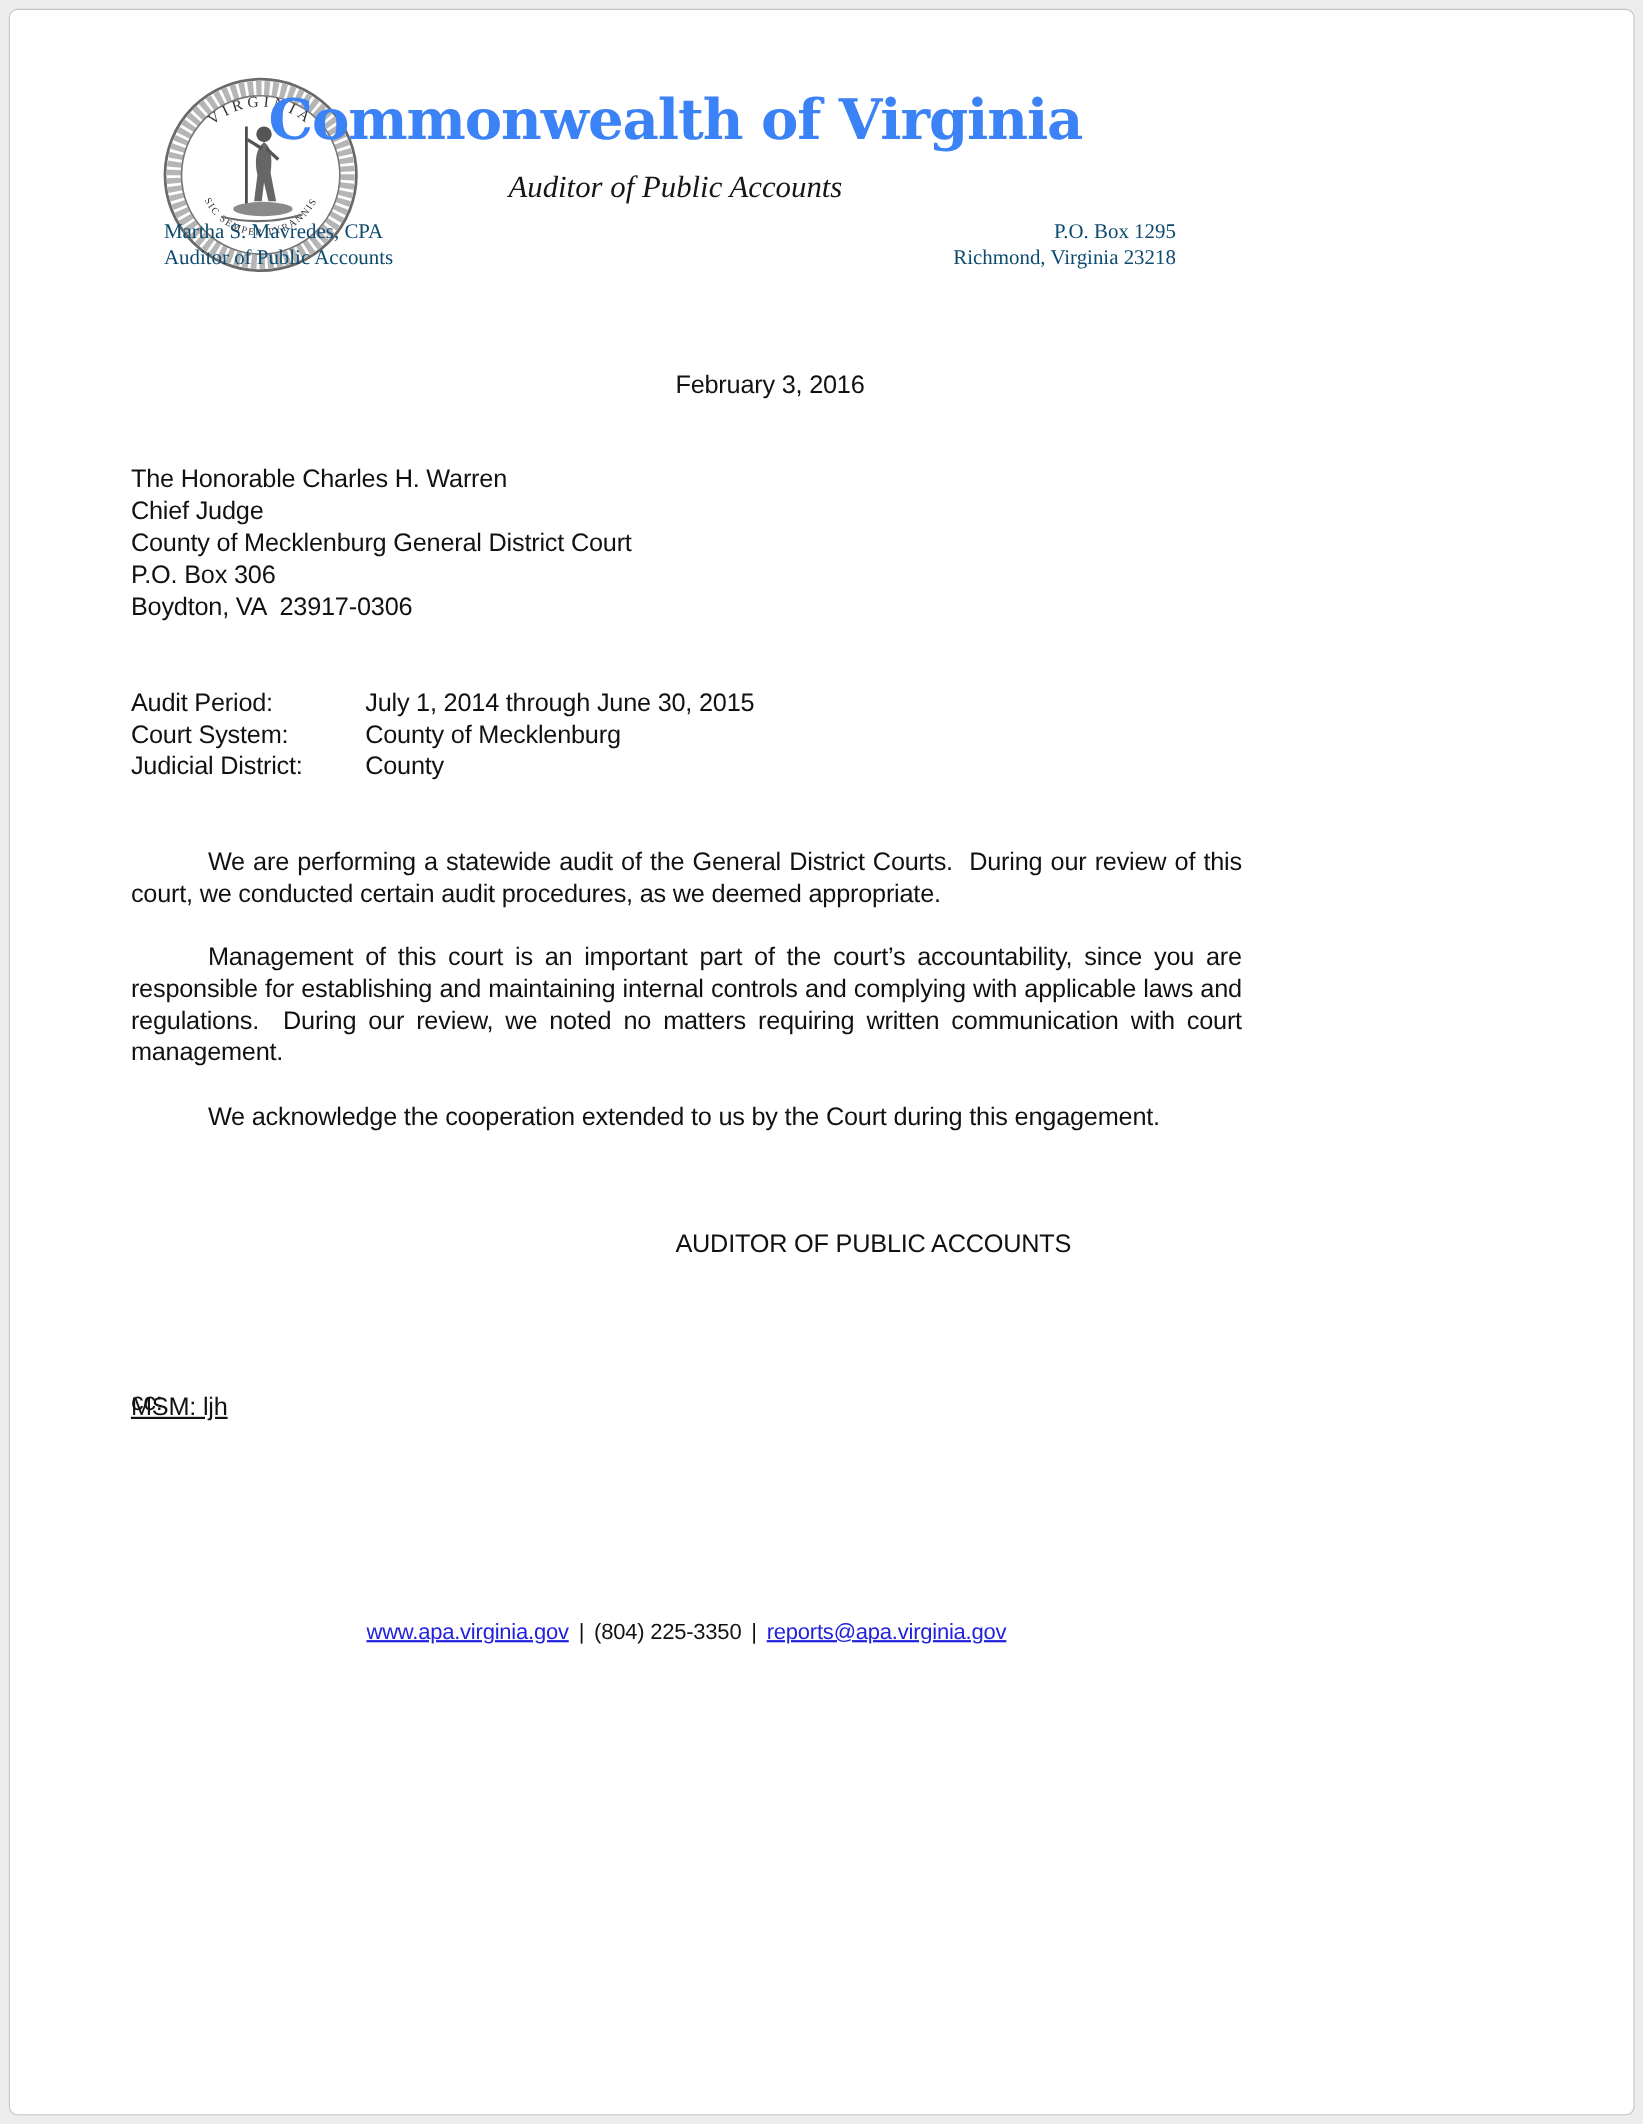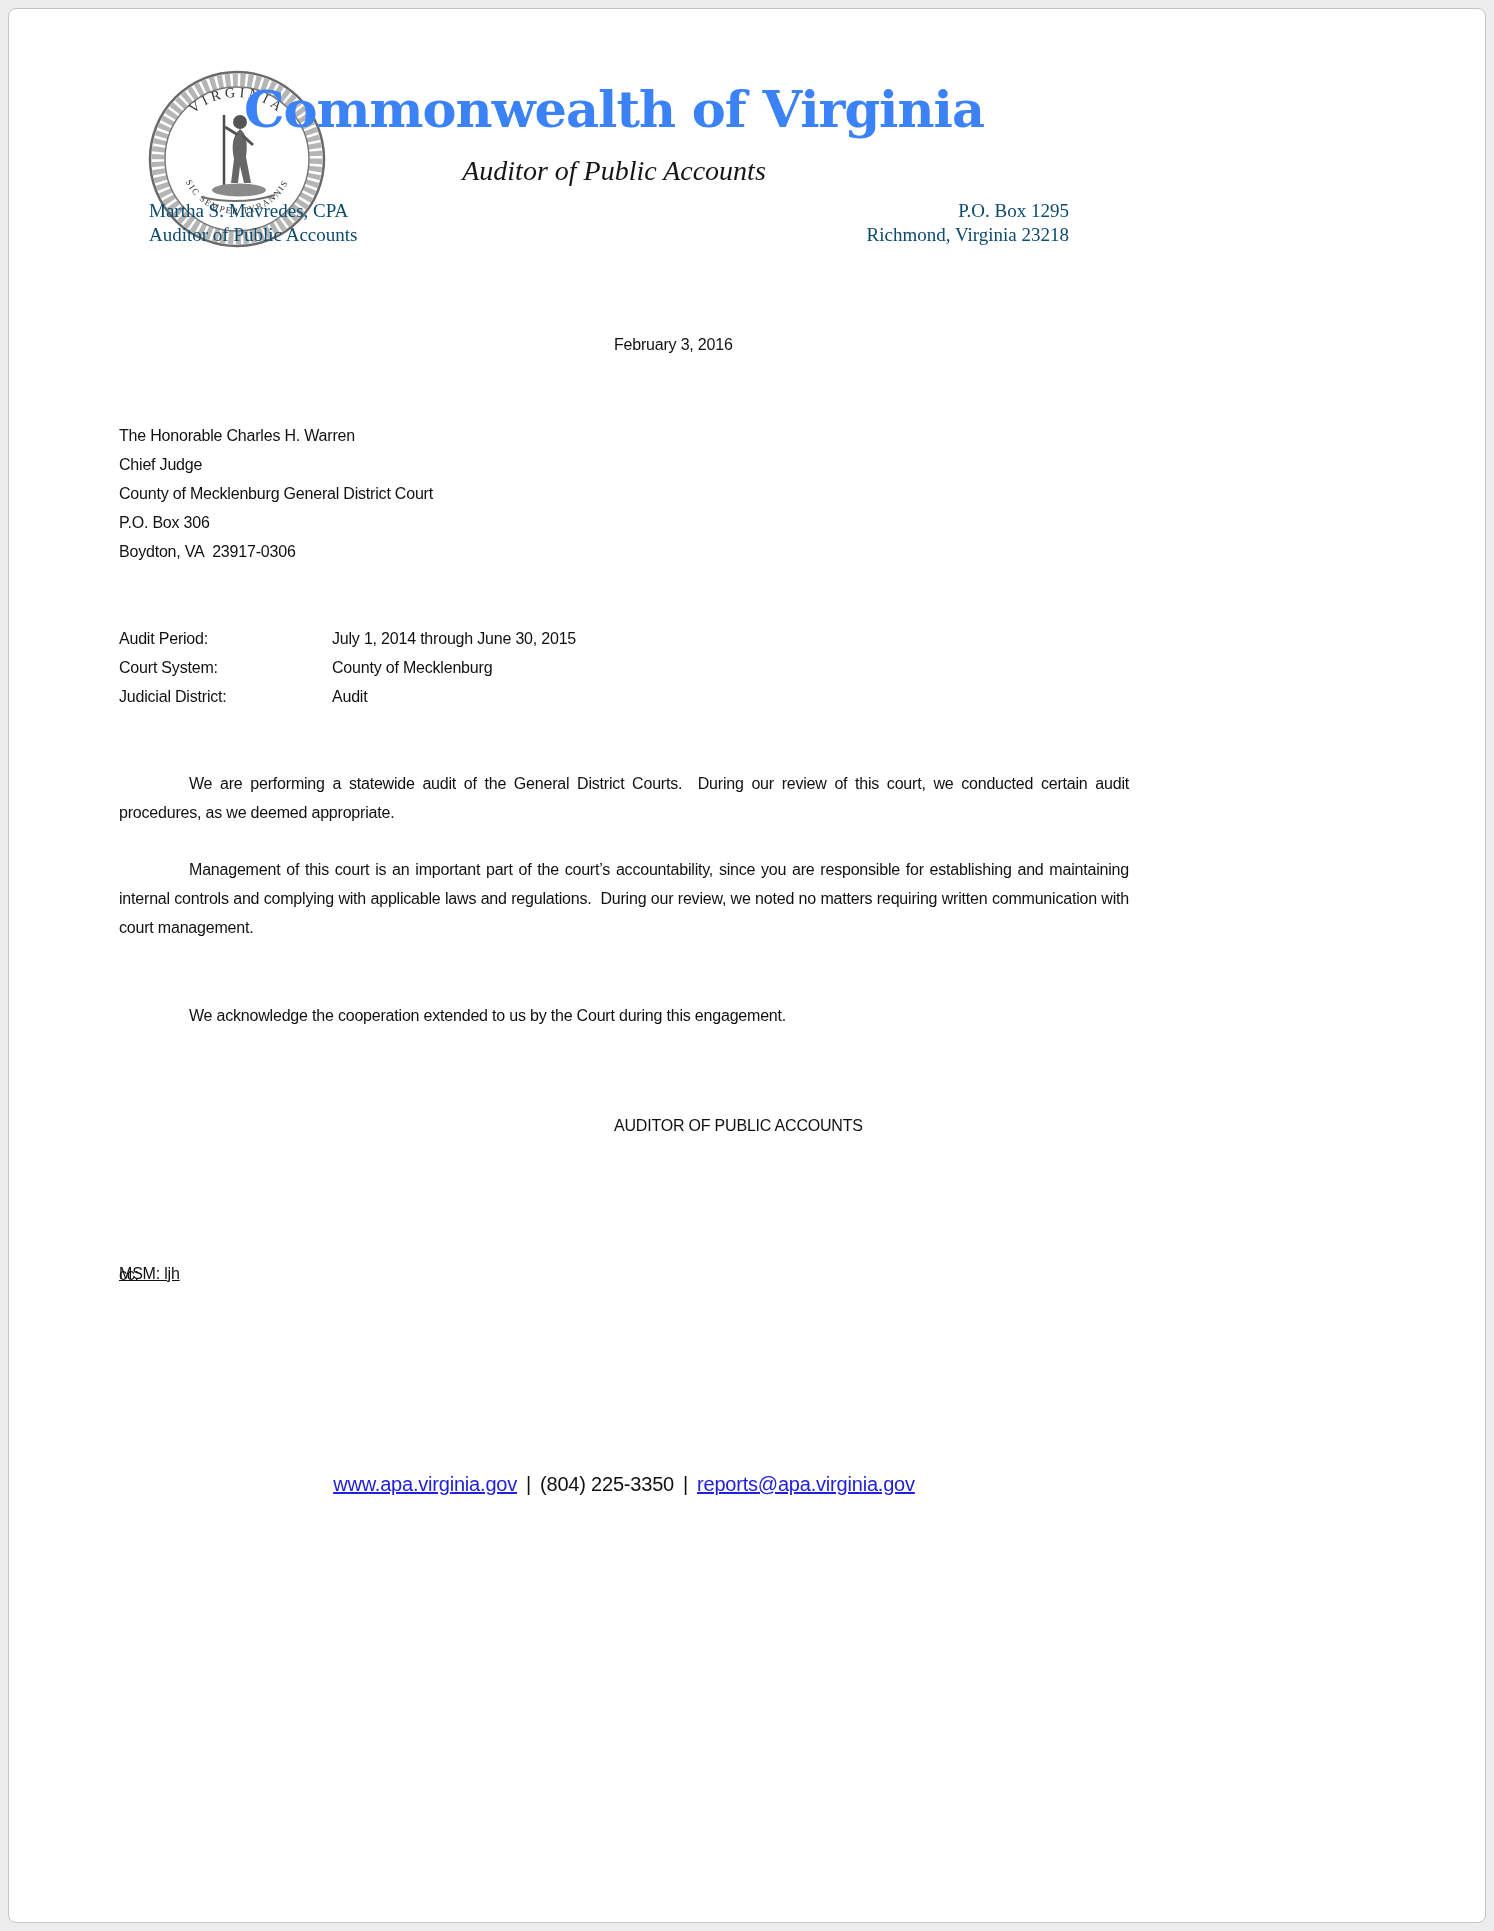--- a/index.html
+++ b/index.html
@@ -38,21 +38,21 @@
     color: #161616;
   }
   .contact {
     position: absolute; top: 190px;
     font-family: "Liberation Serif", serif;
     font-size: 19px; line-height: 24px; color: #0c4a6e;
   }
   .contact.left  { left: 140px; text-align: left; }
   .contact.right { right: 416px; text-align: right; }
   
-  .line, .par, .row, .sig, .ref, .datetext { font-size: 16px; letter-spacing: -0.2px; }
+  .line, .par, .row, .sig, .ref, .datetext { font-size: 23px; letter-spacing: -0.2px; }
   .dateline { position: absolute; left: 605px; top: 327px; }
   .recipient { position: absolute; left: 110px; top: 412px; line-height: 29px; }
   .line { white-space: pre-wrap; }
   .audit-info { position: absolute; left: 110px; top: 615px; line-height: 29px; }
   .audit-label { display: inline-block; width: 213px; }
   .par {
     position: absolute; left: 0; width: 1010px;
     text-align: justify; text-indent: 70px;
     line-height: 29px; white-space: pre-wrap;
   }
@@ -138,21 +138,21 @@
   </div>
 
   <div class="audit-info">
     <div class="row">
       <span class="audit-label">Audit Period:</span><span class="line">July 1, 2014 through June 30, 2015</span>
     </div>
     <div class="row">
       <span class="audit-label">Court System:</span><span class="line">County of Mecklenburg</span>
     </div>
     <div class="row">
-      <span class="audit-label">Judicial District:</span><span class="line">Audit</span>
+      <span class="audit-label">Judicial District:</span><span class="line">County</span>
     </div>
   </div>
 
   <p class="par p1" style="left:110px">We are performing a statewide audit of the General District Courts.  During our review of this court, we conducted certain audit procedures, as we deemed appropriate.</p>
   <p class="par p2" style="left:110px">Management of this court is an important part of the court’s accountability, since you are responsible for establishing and maintaining internal controls and complying with applicable laws and regulations.  During our review, we noted no matters requiring written communication with court management.</p>
   <p class="par p3" style="left:110px">We acknowledge the cooperation extended to us by the Court during this engagement.</p>
 
   <div class="signature sig">AUDITOR OF PUBLIC ACCOUNTS</div>
 
   <div class="reference ref">MSM: ljh</div>

